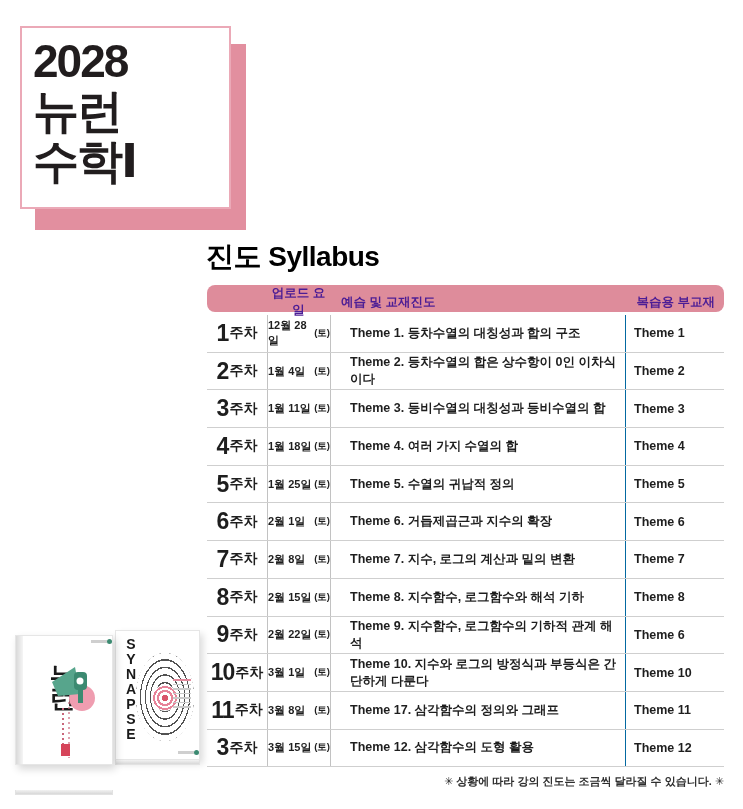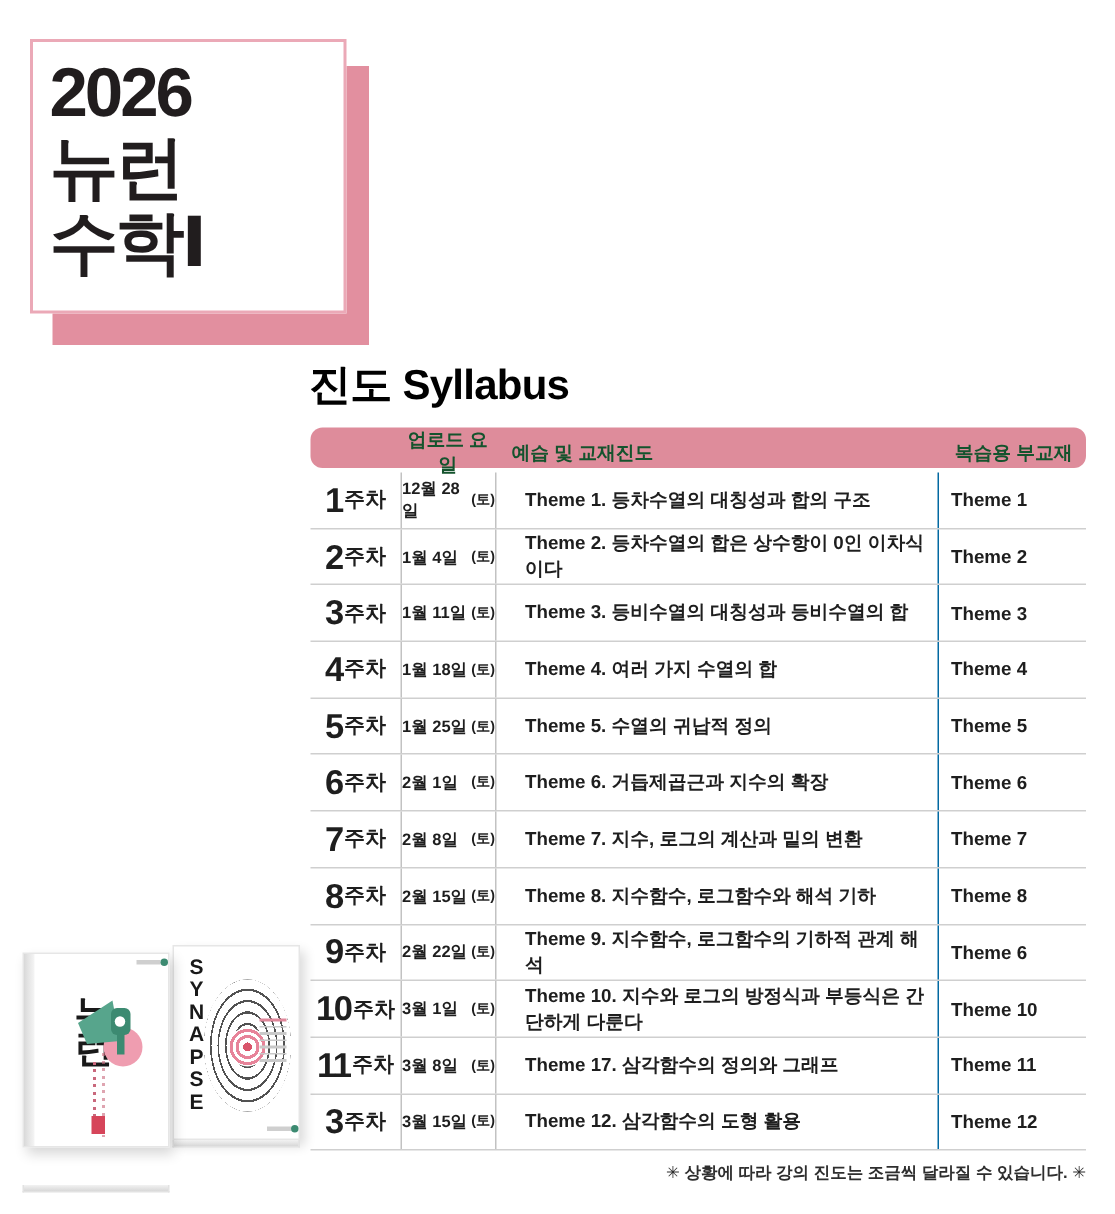--- a/index.html
+++ b/index.html
@@ -13,21 +13,21 @@
                 border:2px solid #eba9b7; padding:8px 0 0 11px; }
   .brand-line { font-size:46px; line-height:50px; font-weight:900; letter-spacing:-2px; color:#211d1e; }
 
   
   .section-title { position:absolute; left:206px; top:238px; font-size:28px; font-weight:900;
                    letter-spacing:-0.5px; color:#000000; }
 
   
   .syllabus { position:absolute; left:207px; top:285px; width:517px; }
   .thead { display:grid; grid-template-columns:60px 63px 295px 99px; align-items:center;
-           height:27px; background:#de8c9b; border-radius:8px; color:#14532d;
+           height:27px; background:#de8c9b; border-radius:8px; color:#4c1d95;
            font-size:12.5px; font-weight:700; }
   .thead .h-week { }
   .thead .h-date { text-align:center; }
   .thead .h-theme { padding-left:11px; }
   .thead .h-review { text-align:right; padding-right:9px; }
 
   .tbody { margin-top:3px; }
   .row { display:grid; grid-template-columns:60px 63px 295px 99px; height:37.7px;
          border-bottom:1px solid #cfcfcf; align-items:center; }
   .cell { height:100%; display:flex; align-items:center; }
@@ -72,21 +72,21 @@
         background:linear-gradient(#f2f2f2,#d8d8d8); border:1px solid #e2e2e2; border-top:none; }
   .pages-edge.r { left:103px; width:85px; top:134px; bottom:auto; }
 </style>
 </head>
 <body>
 
 <div class="page">
 
   <div class="brand-shadow"></div>
   <div class="brand-card">
-    <div class="brand-line">2026</div>
+    <div class="brand-line">2028</div>
     <div class="brand-line">뉴런</div>
     <div class="brand-line">수학Ⅰ</div>
   </div>
 
   <div class="section-title">진도 Syllabus</div>
 
   <div class="syllabus">
     <div class="thead">
       <div class="h-week"></div>
       <div class="h-date">업로드 요일</div>

